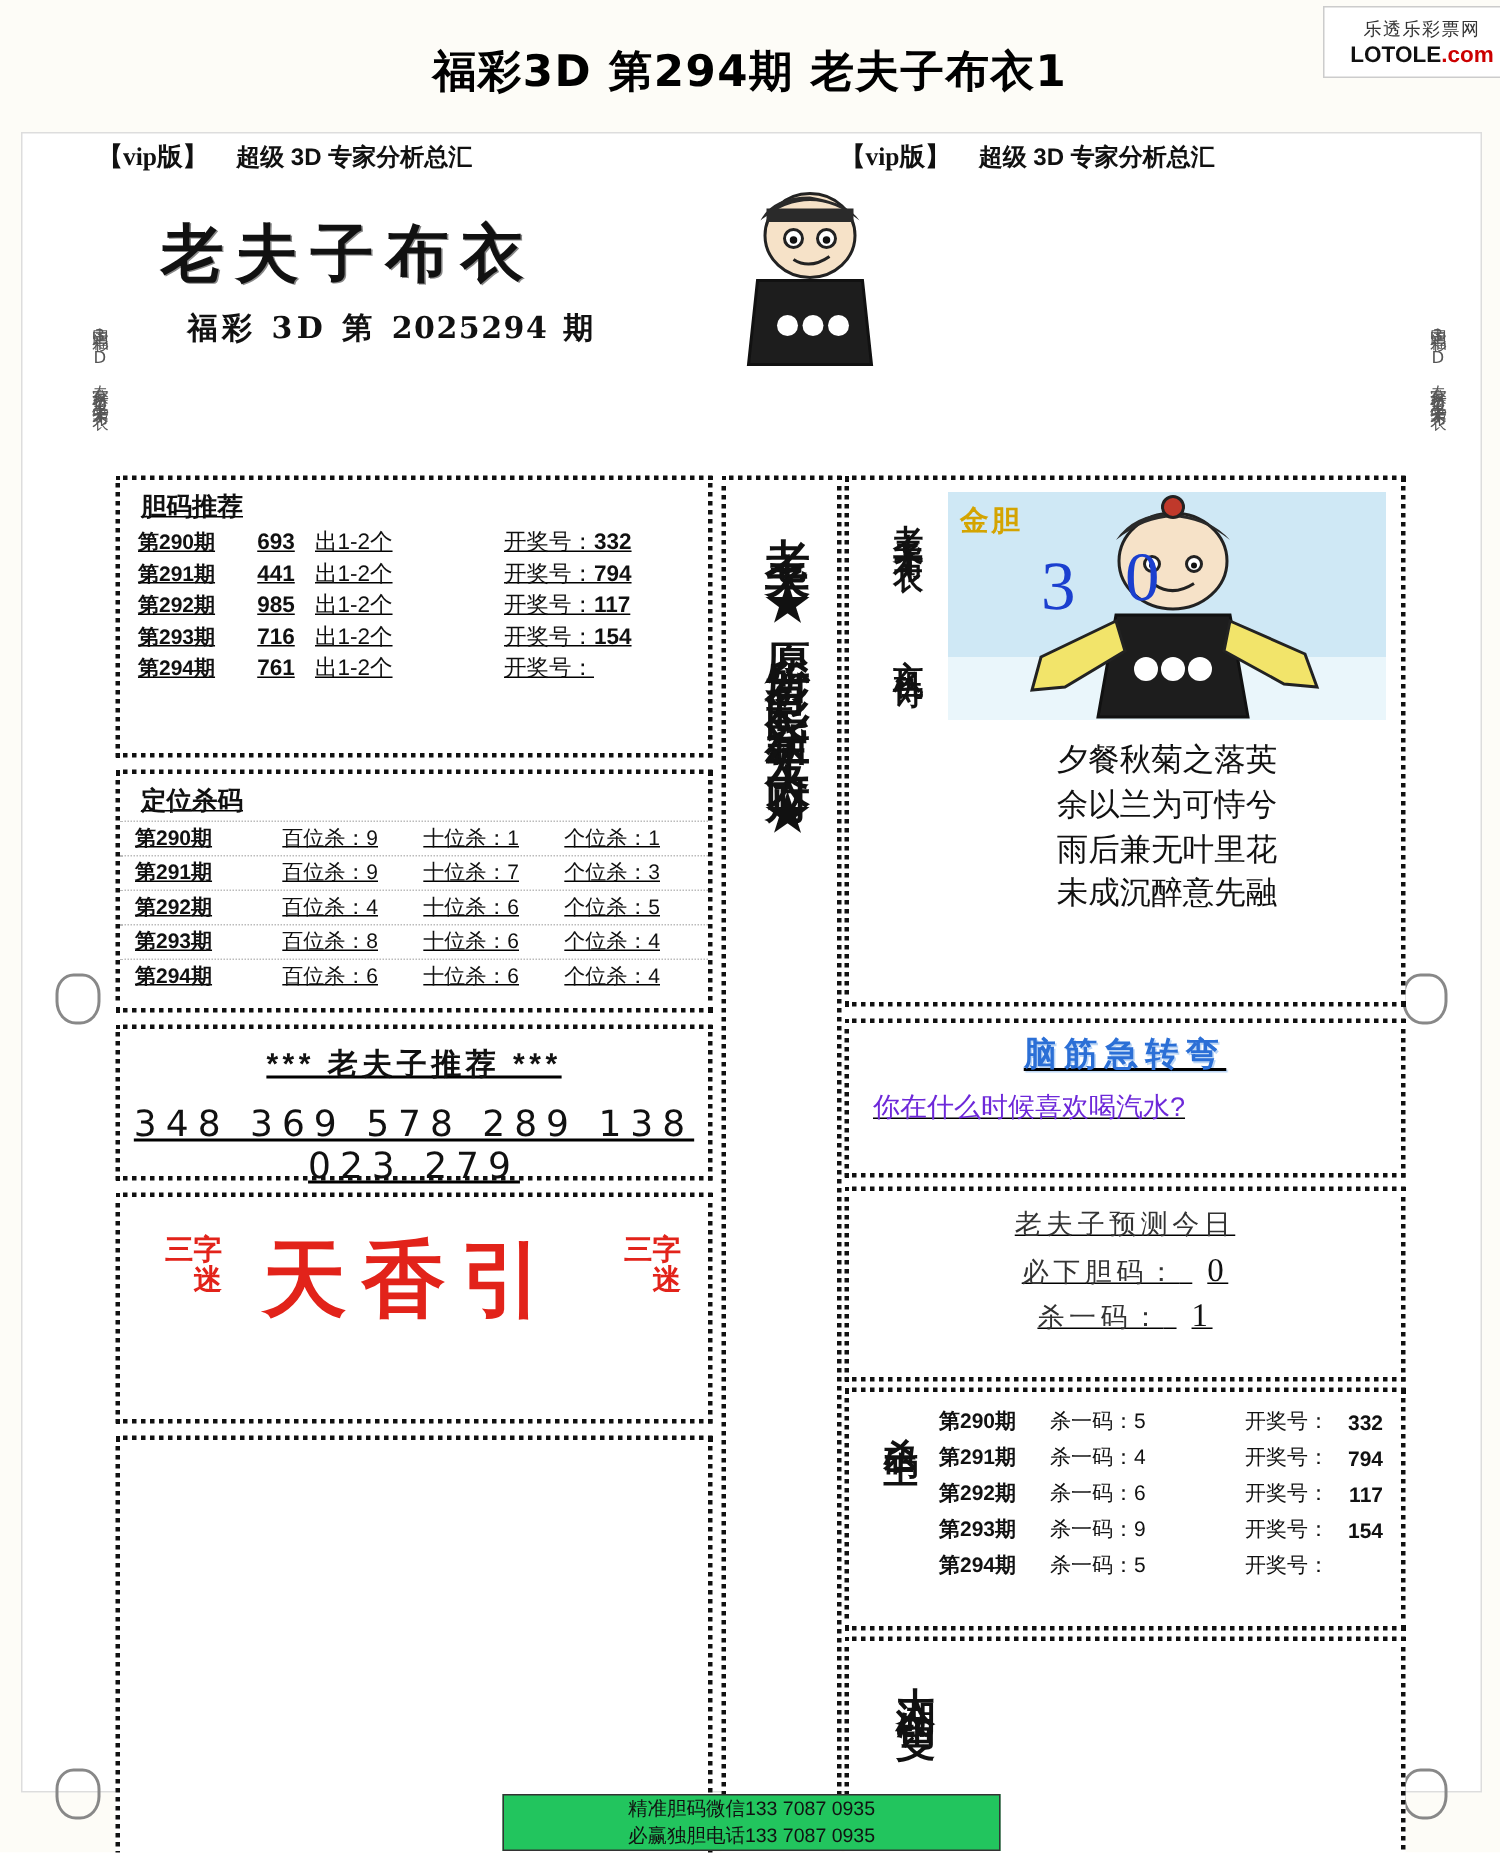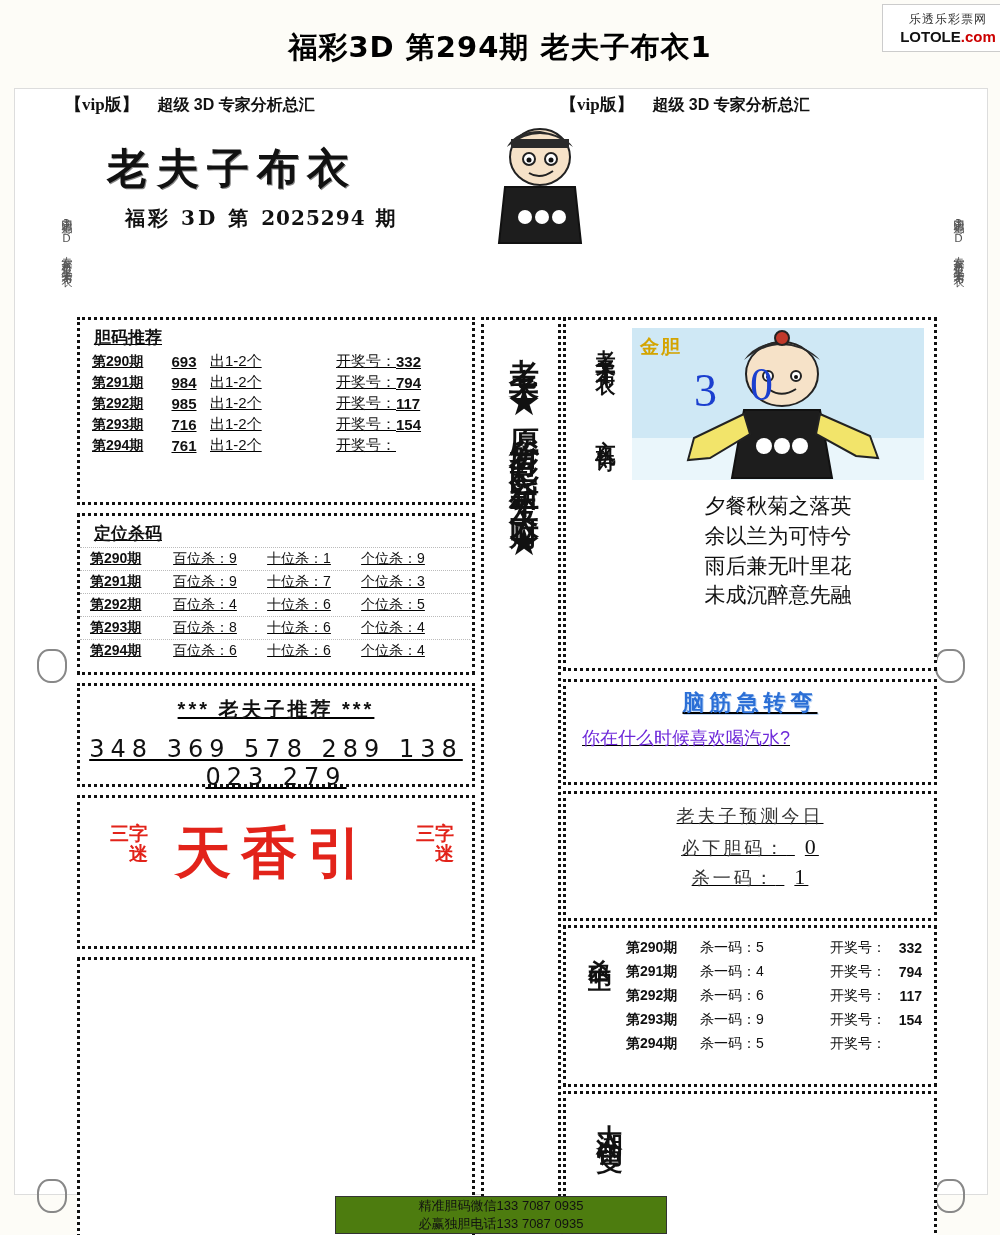--- a/index.html
+++ b/index.html
@@ -88,21 +88,21 @@
   .row{display:flex;align-items:center;font-size:15px;color:#111;padding:1px 0 1px 12px;}
   .row .per{width:66px;font-weight:bold;font-size:14px;}
   .row .v1{width:52px;text-align:center;font-weight:bold;}
   .row .v2{width:84px;}
   .row .v3{margin-left:6px;width:96px;text-align:right;}
   .row .v4{width:40px;text-align:left;font-weight:bold;}
 
   .krow{display:flex;align-items:center;font-size:14px;color:#111;padding:2px 0 2px 10px;border-top:1px dotted #bbb;}
   .krow:first-of-type{border-top:none;}
   .krow .per{width:68px;font-weight:bold;}
-  .krow .seg{width:94px;text-align:center;}
+  .krow .seg{width:94px;text-align:right;}
 
   .rec-title{text-align:center;font-size:20px;font-weight:bold;letter-spacing:3px;padding-top:10px;color:#111;}
   .rec-nums{text-align:center;font-size:24px;letter-spacing:6px;padding-top:12px;color:#111;font-family:"DejaVu Sans",sans-serif;}
 
   .word-big{
     position:absolute;left:95px;top:18px;width:210px;text-align:left;
     font-size:56px;font-weight:bold;color:#e2231a;letter-spacing:10px;
     font-family:"DejaVu Serif",serif;
   }
   .word-side{
@@ -169,21 +169,21 @@
   .r5-label{
     position:absolute;left:18px;top:10px;width:44px;height:150px;
     writing-mode:vertical-rl;text-orientation:upright;
     font-size:26px;font-weight:bold;letter-spacing:8px;color:#111;
     font-family:"DejaVu Serif",serif;
   }
 
   
   .footer{
     position:absolute;left:335px;top:1196px;width:330px;height:36px;
-    background:#4d7c0f;border:1px solid #333;
+    background:#22c55e;border:1px solid #333;
     display:flex;flex-direction:column;align-items:center;justify-content:center;
   }
   .footer div{font-size:13px;color:#111;line-height:1.35;}
 
   
   .blob{position:absolute;width:26px;height:30px;border:2px solid #888;border-radius:40% 40% 45% 45%;color:#888;}
   svg{display:block;}
 </style>
 </head>
 <body>
@@ -248,21 +248,21 @@
       <div class="blk-title">胆码推荐</div>
       <div class="row">
         <span class="per">第290期</span>
         <span class="v1">693</span>
         <span class="v2">出1-2个</span>
         <span class="v3">开奖号：</span>
         <span class="v4">332</span>
       </div>
       <div class="row">
         <span class="per">第291期</span>
-        <span class="v1">984</span>
+        <span class="v1">441</span>
         <span class="v2">出1-2个</span>
         <span class="v3">开奖号：</span>
         <span class="v4">794</span>
       </div>
       <div class="row">
         <span class="per">第292期</span>
         <span class="v1">985</span>
         <span class="v2">出1-2个</span>
         <span class="v3">开奖号：</span>
         <span class="v4">117</span>
@@ -282,21 +282,21 @@
         <span class="v4"></span>
       </div>
     </div>
 
     <div class="dbox blk-kill">
       <div class="blk-title">定位杀码</div>
       <div class="krow">
         <span class="per">第290期</span>
         <span class="seg">百位杀：9</span>
         <span class="seg">十位杀：1</span>
-        <span class="seg">个位杀：9</span>
+        <span class="seg">个位杀：1</span>
       </div>
       <div class="krow">
         <span class="per">第291期</span>
         <span class="seg">百位杀：9</span>
         <span class="seg">十位杀：7</span>
         <span class="seg">个位杀：3</span>
       </div>
       <div class="krow">
         <span class="per">第292期</span>
         <span class="seg">百位杀：4</span>

